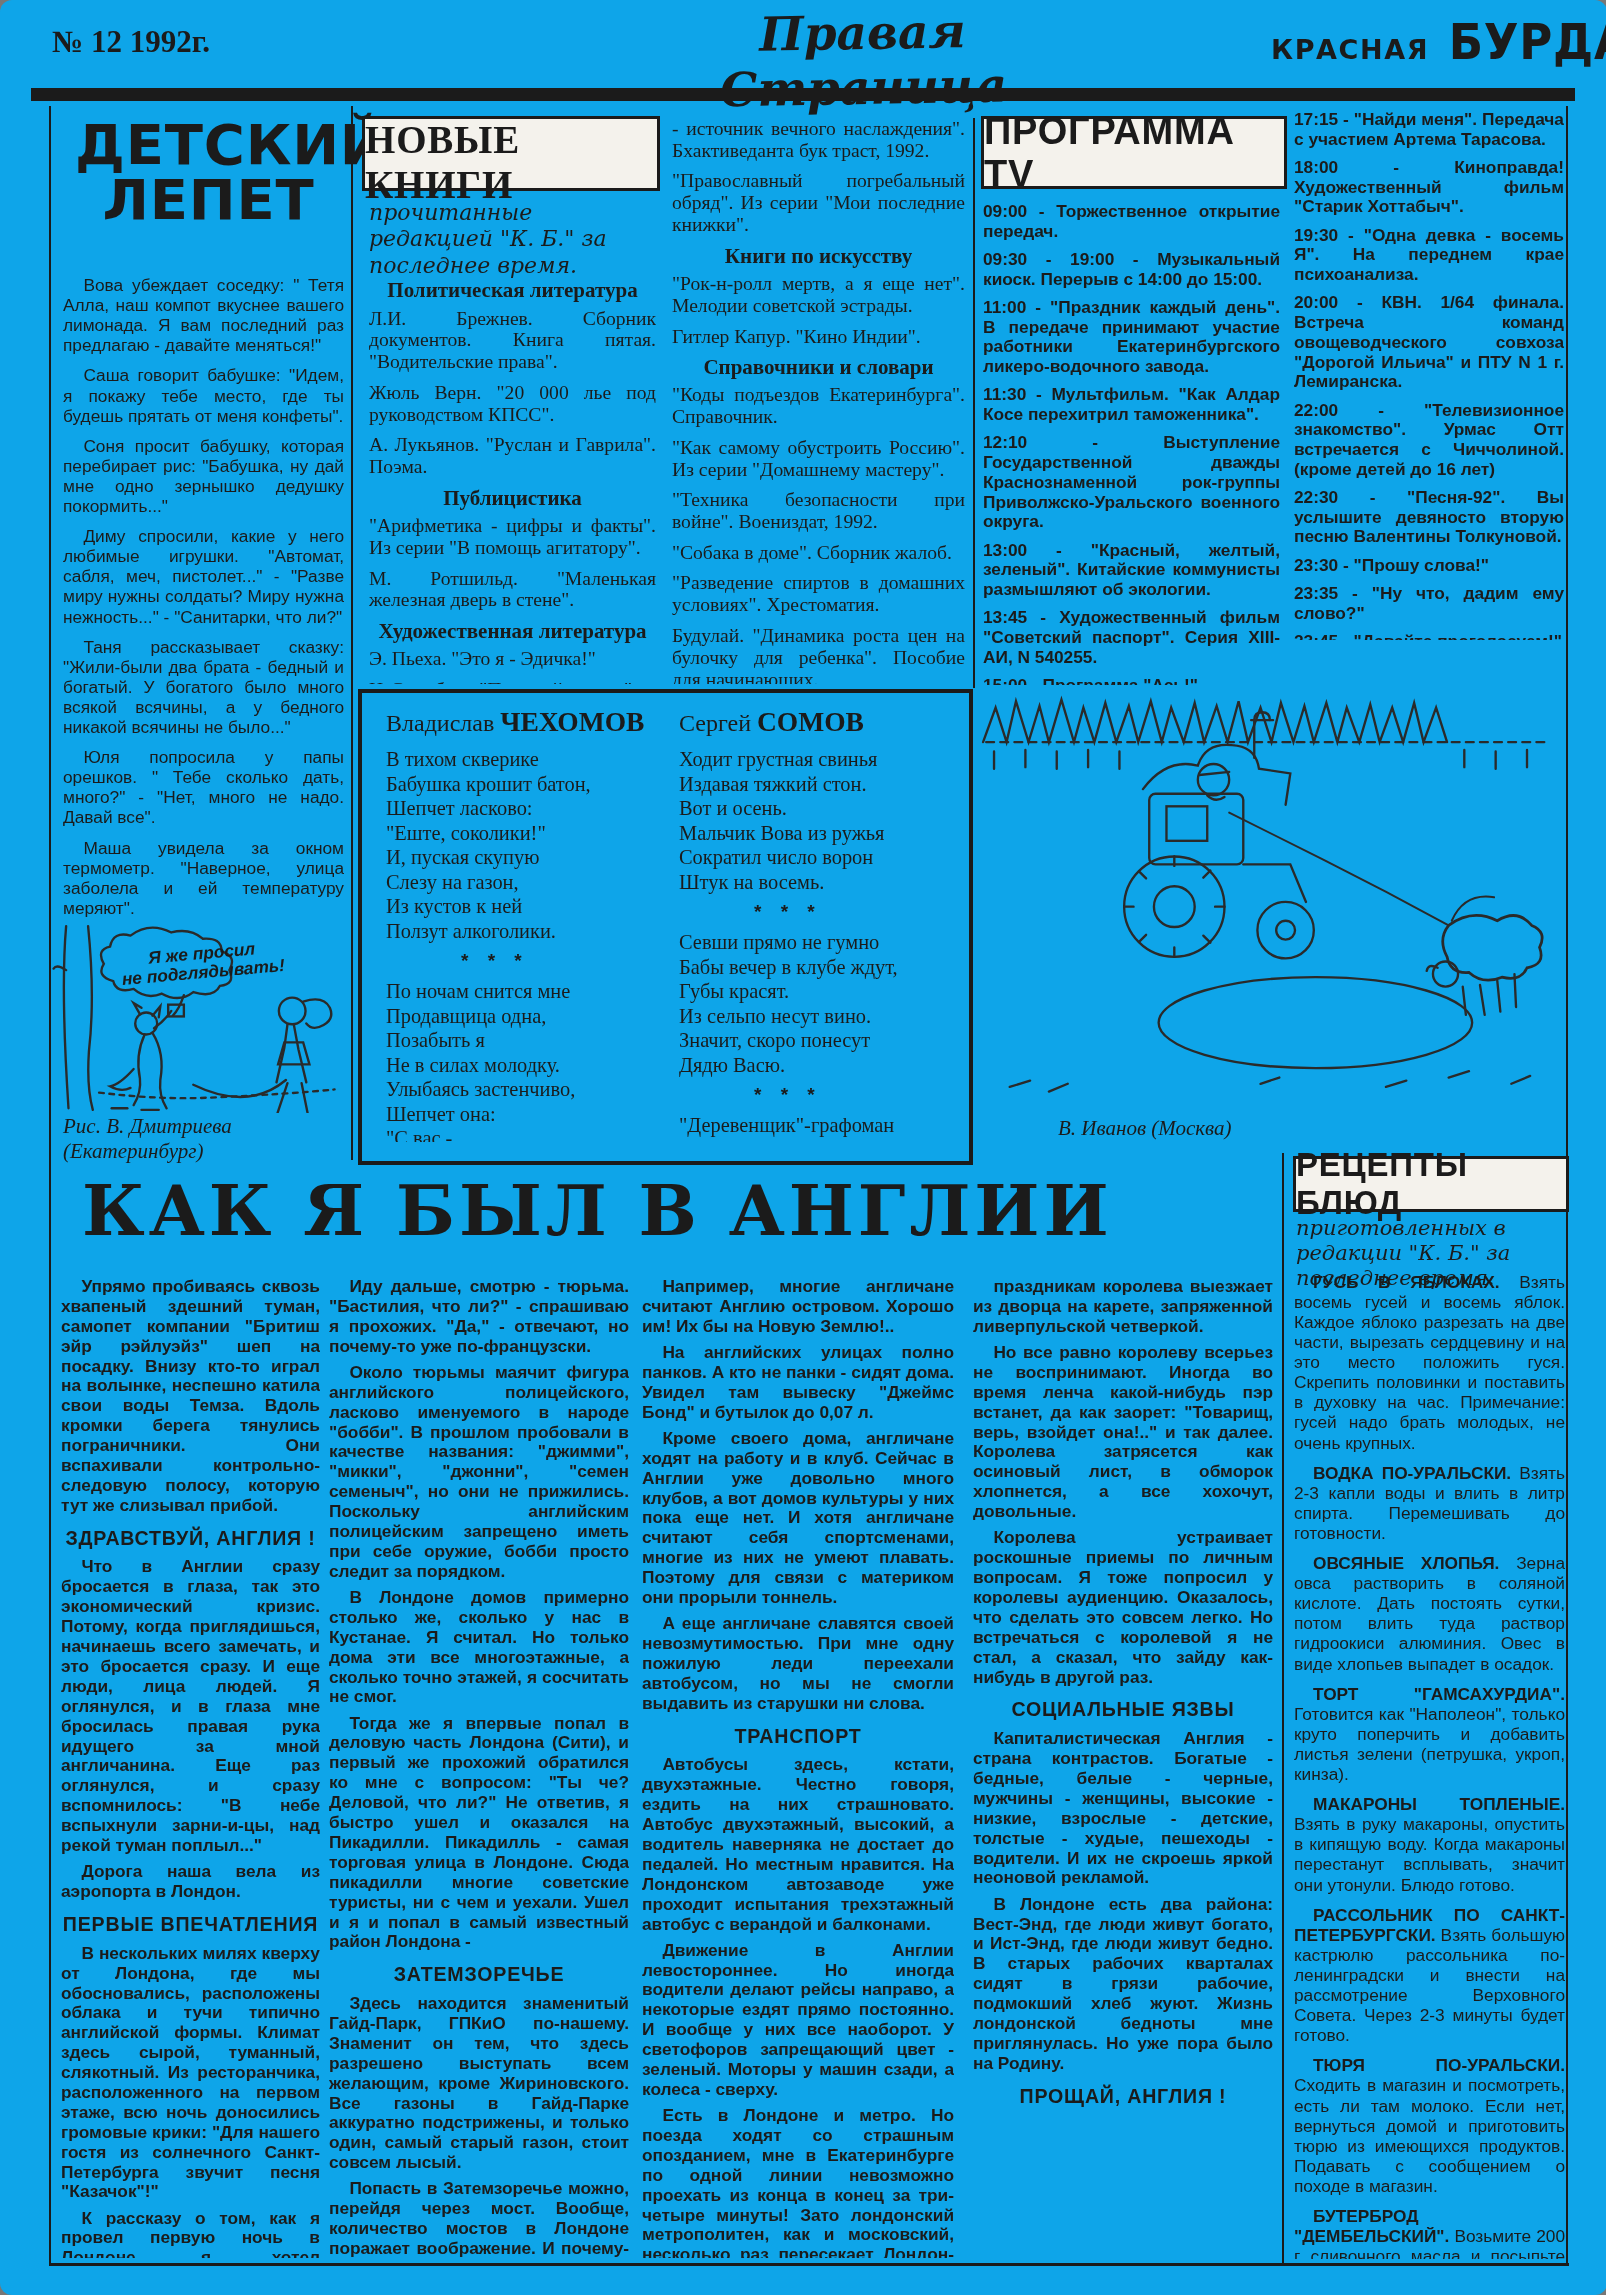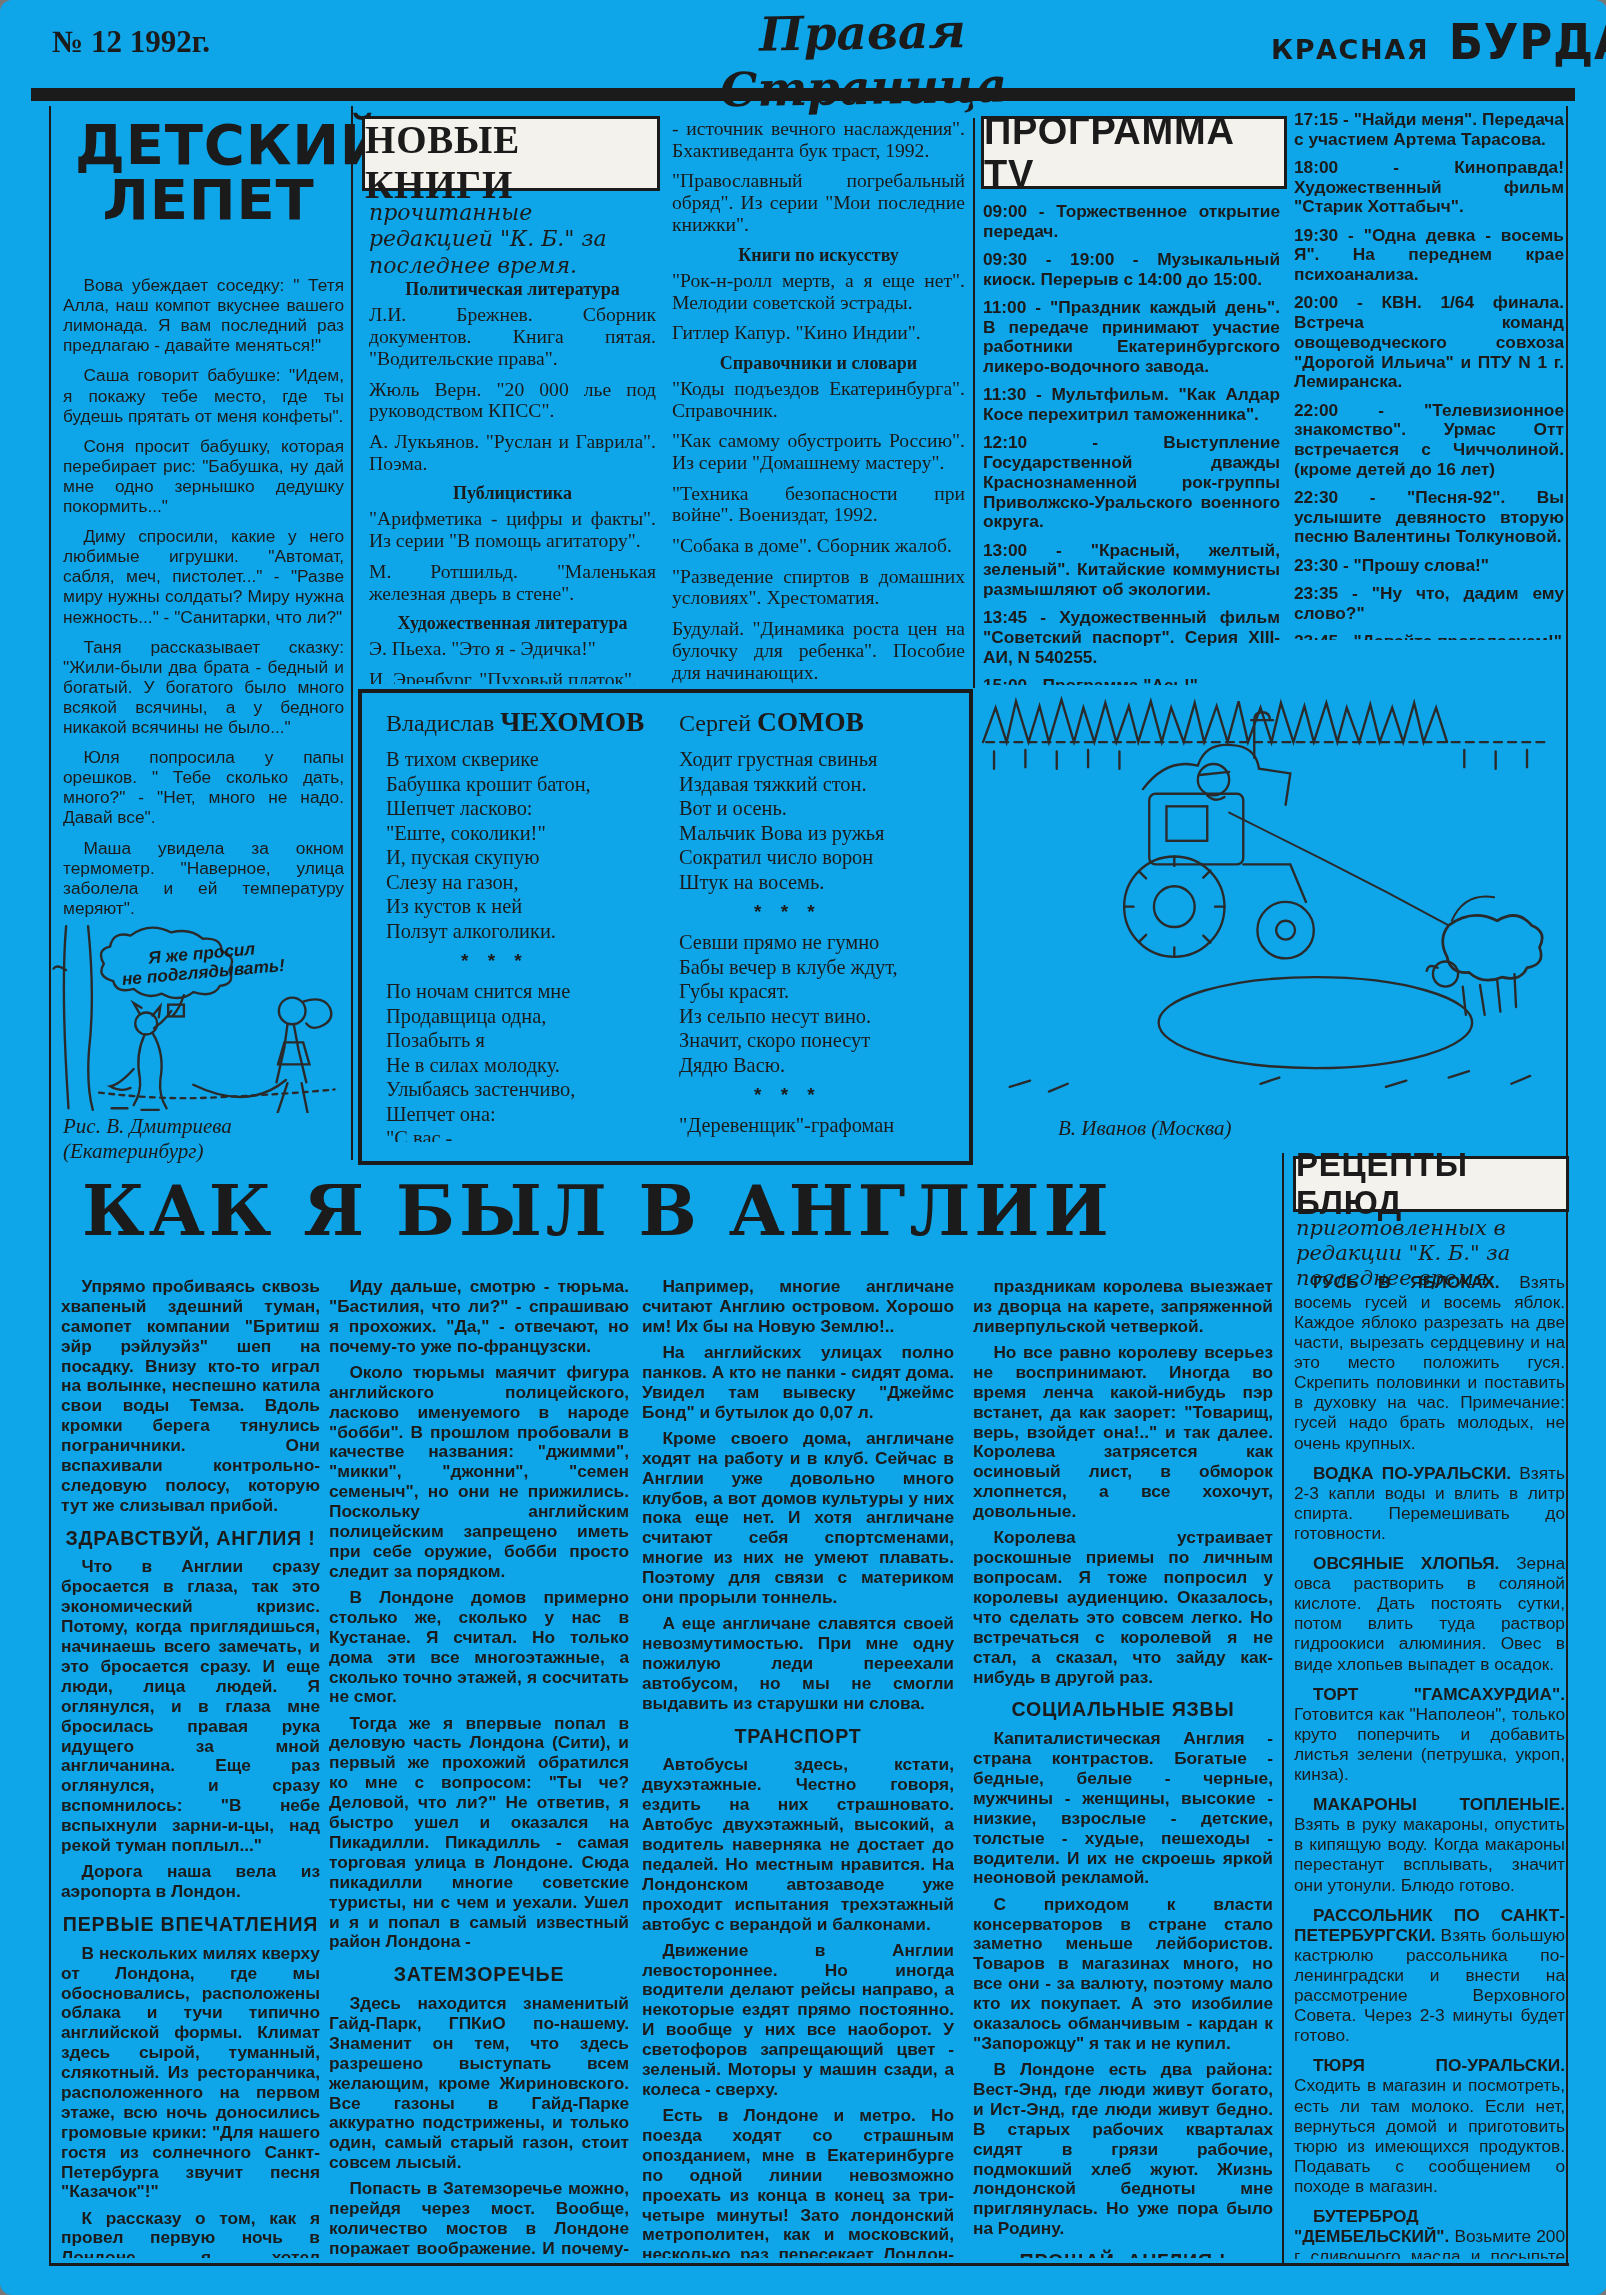--- a/index.html
+++ b/index.html
@@ -26,21 +26,21 @@
       font:italic 700 17.3px/1.1 "Liberation Sans",sans-serif;}
   .cap{font:italic 400 21px "Liberation Serif",serif;}
   
   .secbox{border:3.9px solid #1b1b1b;display:flex;align-items:center;justify-content:center;background:#f4f2ec;}
   .books-title{font:700 39px "Liberation Serif",serif;letter-spacing:0.8px;margin-top:17px;}
   .tv-title{font:800 38px "Liberation Sans",sans-serif;letter-spacing:0.8px;}
   .rc-title{font:800 33px "Liberation Sans",sans-serif;letter-spacing:0.8px;}
   .subtitle{font:italic 400 22px/1.2 "DejaVu Serif",serif;}
   
   .bk-col{overflow:hidden;font:400 19.6px/1.12 "Liberation Serif",serif;}
-  .bk-h{text-align:center;font-weight:700;font-size:18px;margin:6.3px 0 4.7px;}
+  .bk-h{text-align:center;font-weight:700;font-size:21px;margin:6.3px 0 4.7px;}
   .bk-i{margin:0 0 8.6px;text-align:justify;}
   
   .tv-col{overflow:hidden;font:700 17.3px/1.14 "Liberation Sans",sans-serif;text-align:justify;}
   .tv-p{margin:0 0 8.6px;}
   
   .poem-col{overflow:hidden;}
   .po-a{font:400 24px "Liberation Serif",serif;margin:0 0 9.4px;}
   .po-last{font-weight:700;font-size:27.5px;}
   .po-l{margin:0;font:400 20.4px/1.2 "Liberation Serif",serif;}
   .po-sep{margin:7px 0;padding-left:75px;letter-spacing:7px;font-weight:700;font-size:19px;}
@@ -283,21 +283,20 @@
       <p class="art-p">Автобусы здесь, кстати, двухэтажные. Честно говоря, ездить на них страшновато. Автобус двухэтажный, высокий, а водитель наверняка не достает до педалей. Но местным нравится. На Лондонском автозаводе уже проходит испытания трехэтажный автобус с верандой и балконами.</p>
       <p class="art-p">Движение в Англии левостороннее. Но иногда водители делают рейсы направо, а некоторые ездят прямо постоянно. И вообще у них все наоборот. У светофоров запрещающий цвет - зеленый. Моторы у машин сзади, а колеса - сверху.</p>
       <p class="art-p">Есть в Лондоне и метро. Но поезда ходят со страшным опозданием, мне в Екатеринбурге по одной линии невозможно проехать из конца в конец за три-четыре минуты! Зато лондонский метрополитен, как и московский, несколько раз пересекает Лондон-реку.</p>
     </div>
   <div class="abs art-col" id="art-col-4" style="left:973px;top:1277px;width:300px;height:981px;">
       <p class="art-p">праздникам королева выезжает из дворца на карете, запряженной ливерпульской четверкой.</p>
       <p class="art-p">Но все равно королеву всерьез не воспринимают. Иногда во время ленча какой-нибудь пэр встанет, да как заорет: "Товарищ, верь, взойдет она!.." и так далее. Королева затрясется как осиновый лист, в обморок хлопнется, а все хохочут, довольные.</p>
       <p class="art-p">Королева устраивает роскошные приемы по личным вопросам. Я тоже попросил у королевы аудиенцию. Оказалось, что сделать это совсем легко. Но встречаться с королевой я не стал, а сказал, что зайду как-нибудь в другой раз.</p>
       <p class="art-h">СОЦИАЛЬНЫЕ ЯЗВЫ</p>
       <p class="art-p">Капиталистическая Англия - страна контрастов. Богатые - бедные, белые - черные, мужчины - женщины, высокие - низкие, взрослые - детские, толстые - худые, пешеходы - водители. И их не скроешь яркой неоновой рекламой.</p>
-      <p class="art-p">С приходом к власти консерваторов в стране стало заметно меньше лейбористов. Товаров в магазинах много, но все они - за валюту, поэтому мало кто их покупает. А это изобилие оказалось обманчивым - кардан к "Запорожцу" я так и не купил.</p>
       <p class="art-p">В Лондоне есть два района: Вест-Энд, где люди живут богато, и Ист-Энд, где люди живут бедно. В старых рабочих кварталах сидят в грязи рабочие, подмокший хлеб жуют. Жизнь лондонской бедноты мне приглянулась. Но уже пора было на Родину.</p>
       <p class="art-h">ПРОЩАЙ, АНГЛИЯ !</p>
     </div>
 
   <div class="abs secbox" style="left:1293px;top:1156px;width:270px;height:50px;">
     <span class="rc-title">РЕЦЕПТЫ БЛЮД</span>
   </div>
   <div class="abs subtitle" style="left:1296px;top:1216px;width:267px;font-size:21px;">приготовленных в редакции "К. Б." за последнее время.</div>
   <div class="abs rc-body" id="recipes-body" style="left:1294px;top:1272px;width:271px;height:987px;">
       <p class="rc-p"><b>ГУСЬ В ЯБЛОКАХ. </b>Взять восемь гусей и восемь яблок. Каждое яблоко разрезать на две части, вырезать сердцевину и на это место положить гуся. Скрепить половинки и поставить в духовку на час. Примечание: гусей надо брать молодых, не очень крупных.</p>

